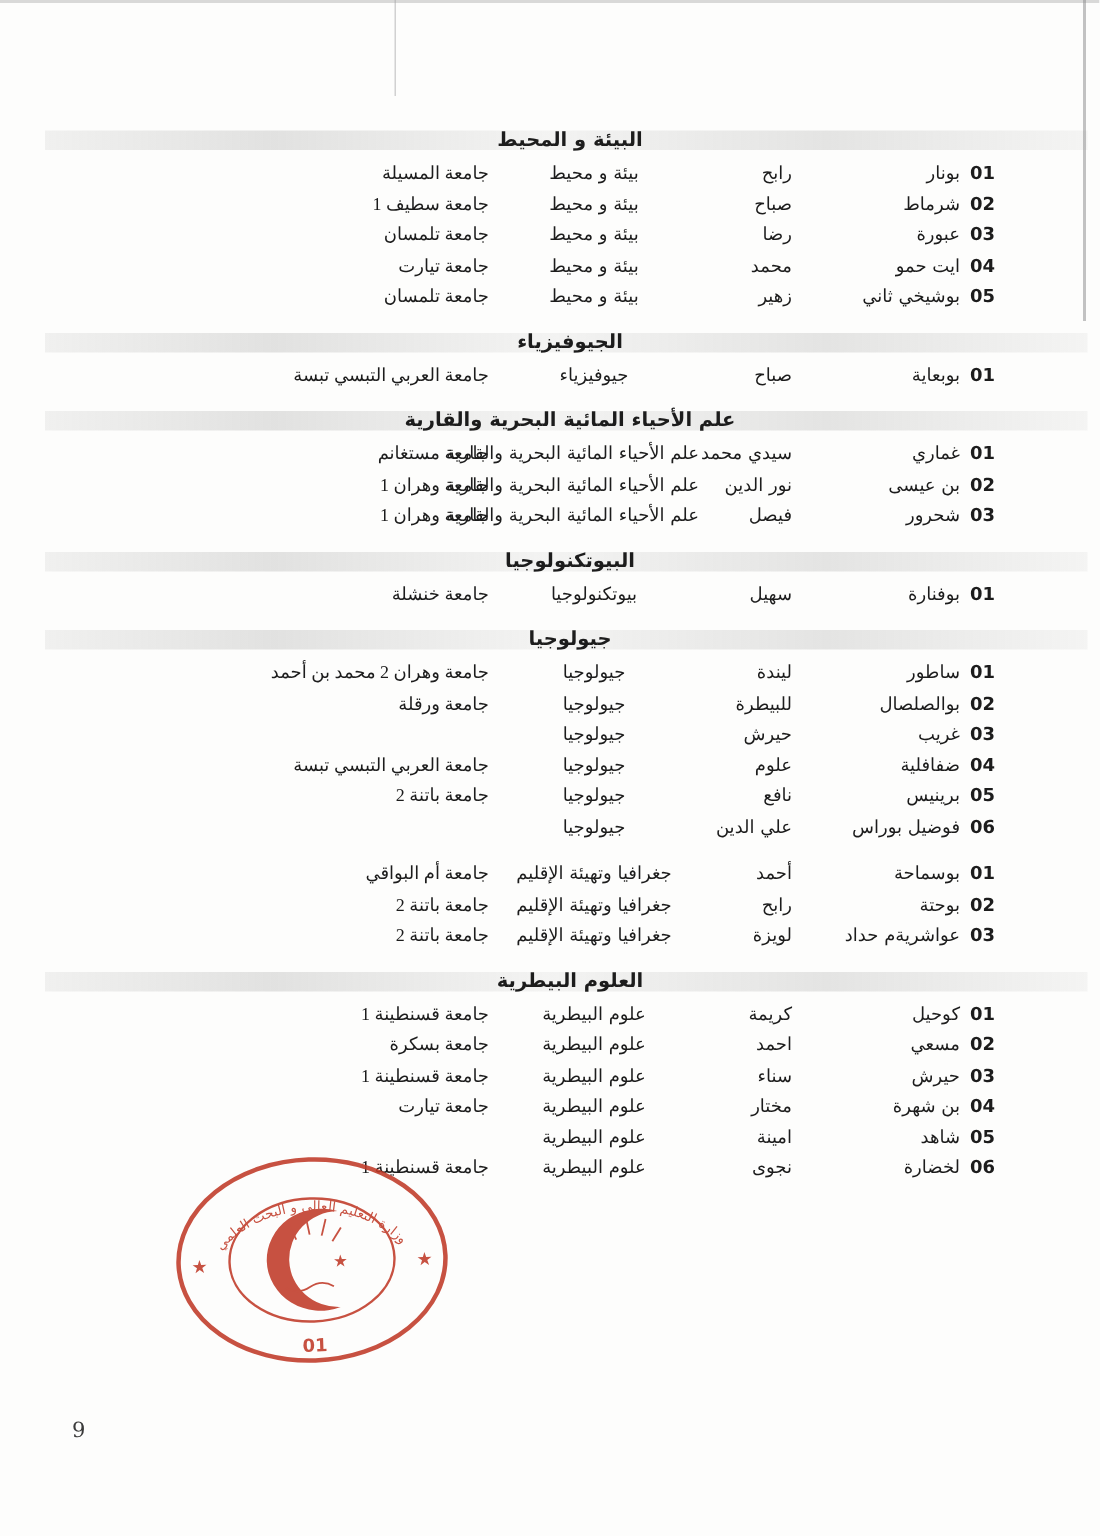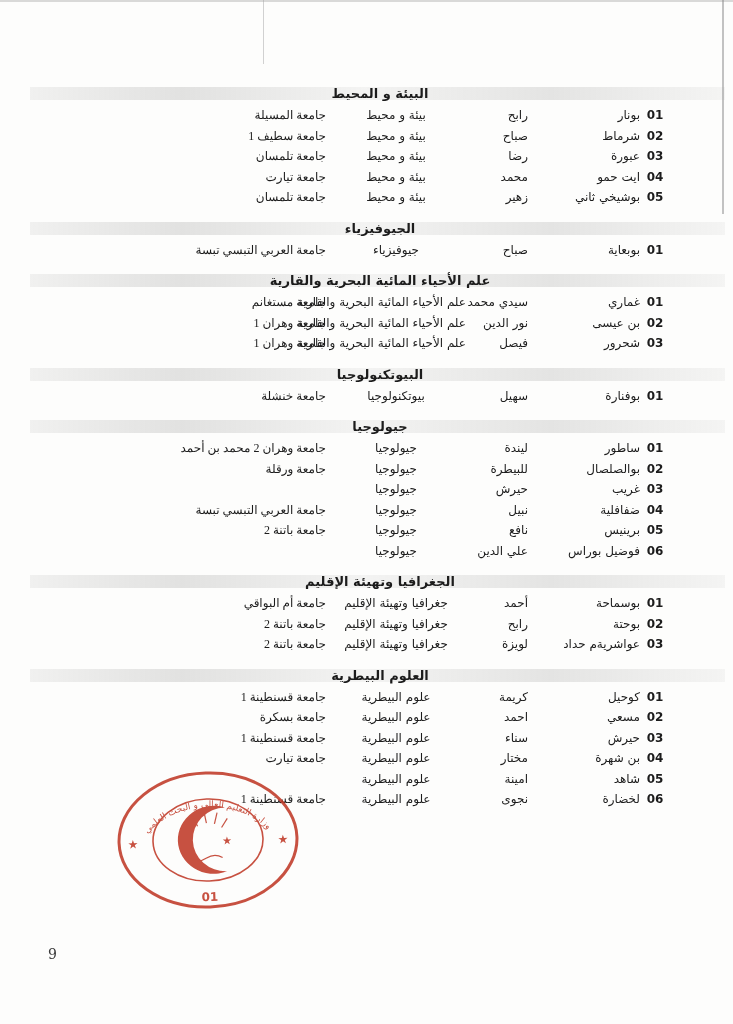--- a/index.html
+++ b/index.html
@@ -192,21 +192,21 @@
   <div class="row">
     <span class="c-num">03</span>
     <span class="c-surname">غريب</span>
     <span class="c-first">حيرش</span>
     <span class="c-field">جيولوجيا</span>
   </div>
 
   <div class="row">
     <span class="c-num">04</span>
     <span class="c-surname">ضفافلية</span>
-    <span class="c-first">نبيل</span>
+    <span class="c-first">علوم</span>
     <span class="c-field">جيولوجيا</span>
     <span class="c-univ">جامعة العربي التبسي تبسة</span>
   </div>
 
   <div class="row">
     <span class="c-num">05</span>
     <span class="c-surname">برينيس</span>
     <span class="c-first">نافع</span>
     <span class="c-field">جيولوجيا</span>
     <span class="c-univ">جامعة باتنة 2</span>
@@ -215,24 +215,20 @@
   <div class="row">
     <span class="c-num">06</span>
     <span class="c-surname">فوضيل بوراس</span>
     <span class="c-first">علي الدين</span>
     <span class="c-field">جيولوجيا</span>
   </div>
 </div>
   </section>
 
   <section class="section">
-    <div class="section-header">
-      <span class="band"></span>
-      <span class="hdr-text">الجغرافيا وتهيئة الإقليم</span>
-    </div>
     <div>
   <div class="row">
     <span class="c-num">01</span>
     <span class="c-surname">بوسماحة</span>
     <span class="c-first">أحمد</span>
     <span class="c-field">جغرافيا وتهيئة الإقليم</span>
     <span class="c-univ">جامعة أم البواقي</span>
   </div>
 
   <div class="row">

